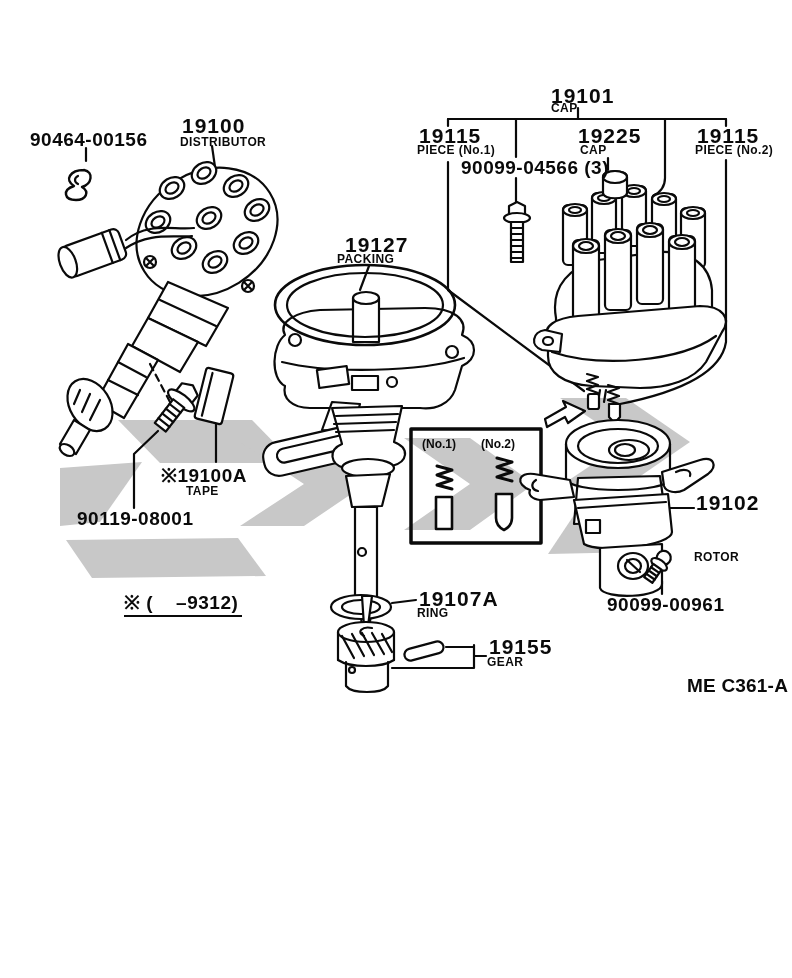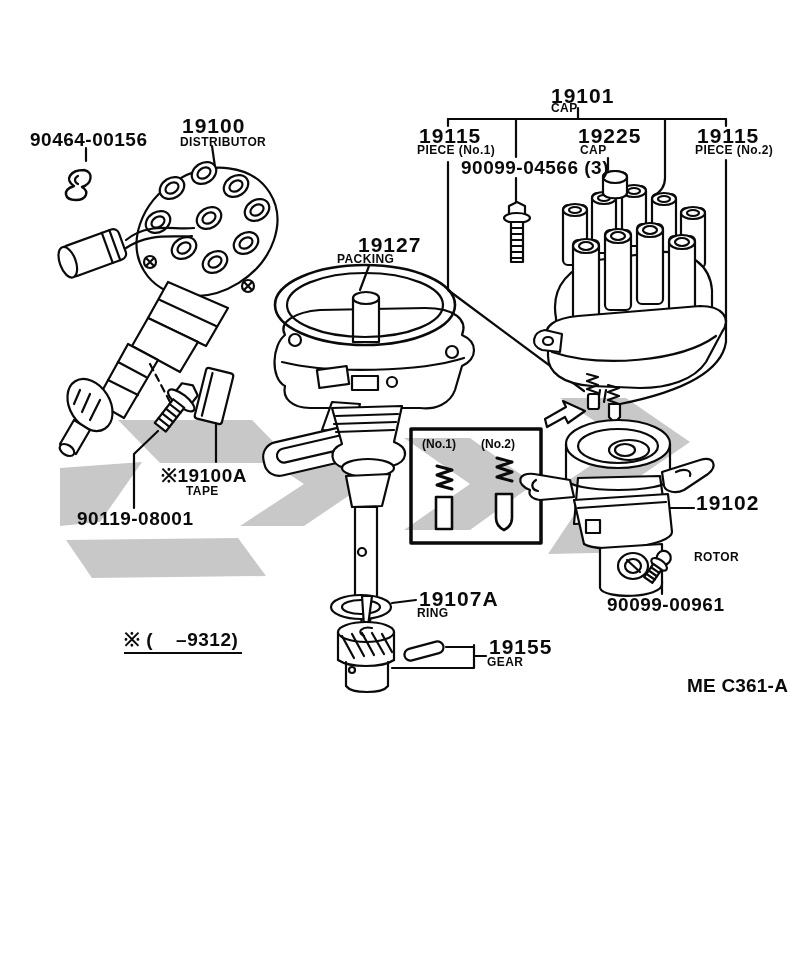--- a/index.html
+++ b/index.html
@@ -297,21 +297,21 @@
   <div class="lbl sub" style="left:417px;top:144px;">PIECE (No.1)</div>
 
   <div class="lbl num-lg" style="left:578px;top:125px;">19225</div>
   <div class="lbl sub" style="left:580px;top:144px;">CAP</div>
 
   <div class="lbl num-lg" style="left:697px;top:125px;">19115</div>
   <div class="lbl sub" style="left:695px;top:144px;">PIECE (No.2)</div>
 
   <div class="lbl num-md" style="left:461px;top:158px;">90099-04566 (3)</div>
 
-  <div class="lbl num-lg" style="left:358px;top:234px;">19127</div>
+  <div class="lbl num-lg" style="left:345px;top:234px;">19127</div>
   <div class="lbl sub" style="left:337px;top:253px;">PACKING</div>
 
   <div class="lbl num-md" style="left:161px;top:466px;">※19100A</div>
   <div class="lbl sub" style="left:186px;top:485px;">TAPE</div>
 
   <div class="lbl num-md" style="left:77px;top:509px;">90119-08001</div>
 
   <div class="lbl inset-lbl" style="left:422px;top:438px;">(No.1)</div>
   <div class="lbl inset-lbl" style="left:481px;top:438px;">(No.2)</div>
 
@@ -319,16 +319,16 @@
   <div class="lbl sub" style="left:694px;top:511px;margin-top:40px;">ROTOR</div>
 
   <div class="lbl num-md" style="left:607px;top:595px;">90099-00961</div>
 
   <div class="lbl num-lg" style="left:419px;top:588px;">19107A</div>
   <div class="lbl sub" style="left:417px;top:607px;">RING</div>
 
   <div class="lbl num-lg" style="left:489px;top:636px;">19155</div>
   <div class="lbl sub" style="left:487px;top:656px;">GEAR</div>
 
-  <div class="lbl num-md note" style="left:124px;top:593px;margin-top:37px;">※ (    –9312)</div>
+  <div class="lbl num-md note" style="left:124px;top:593px;">※ (    –9312)</div>
   <div class="lbl num-md" style="left:687px;top:676px;letter-spacing:0.2px;">ME C361-A</div>
 
 </div>
 
 </body></html>

